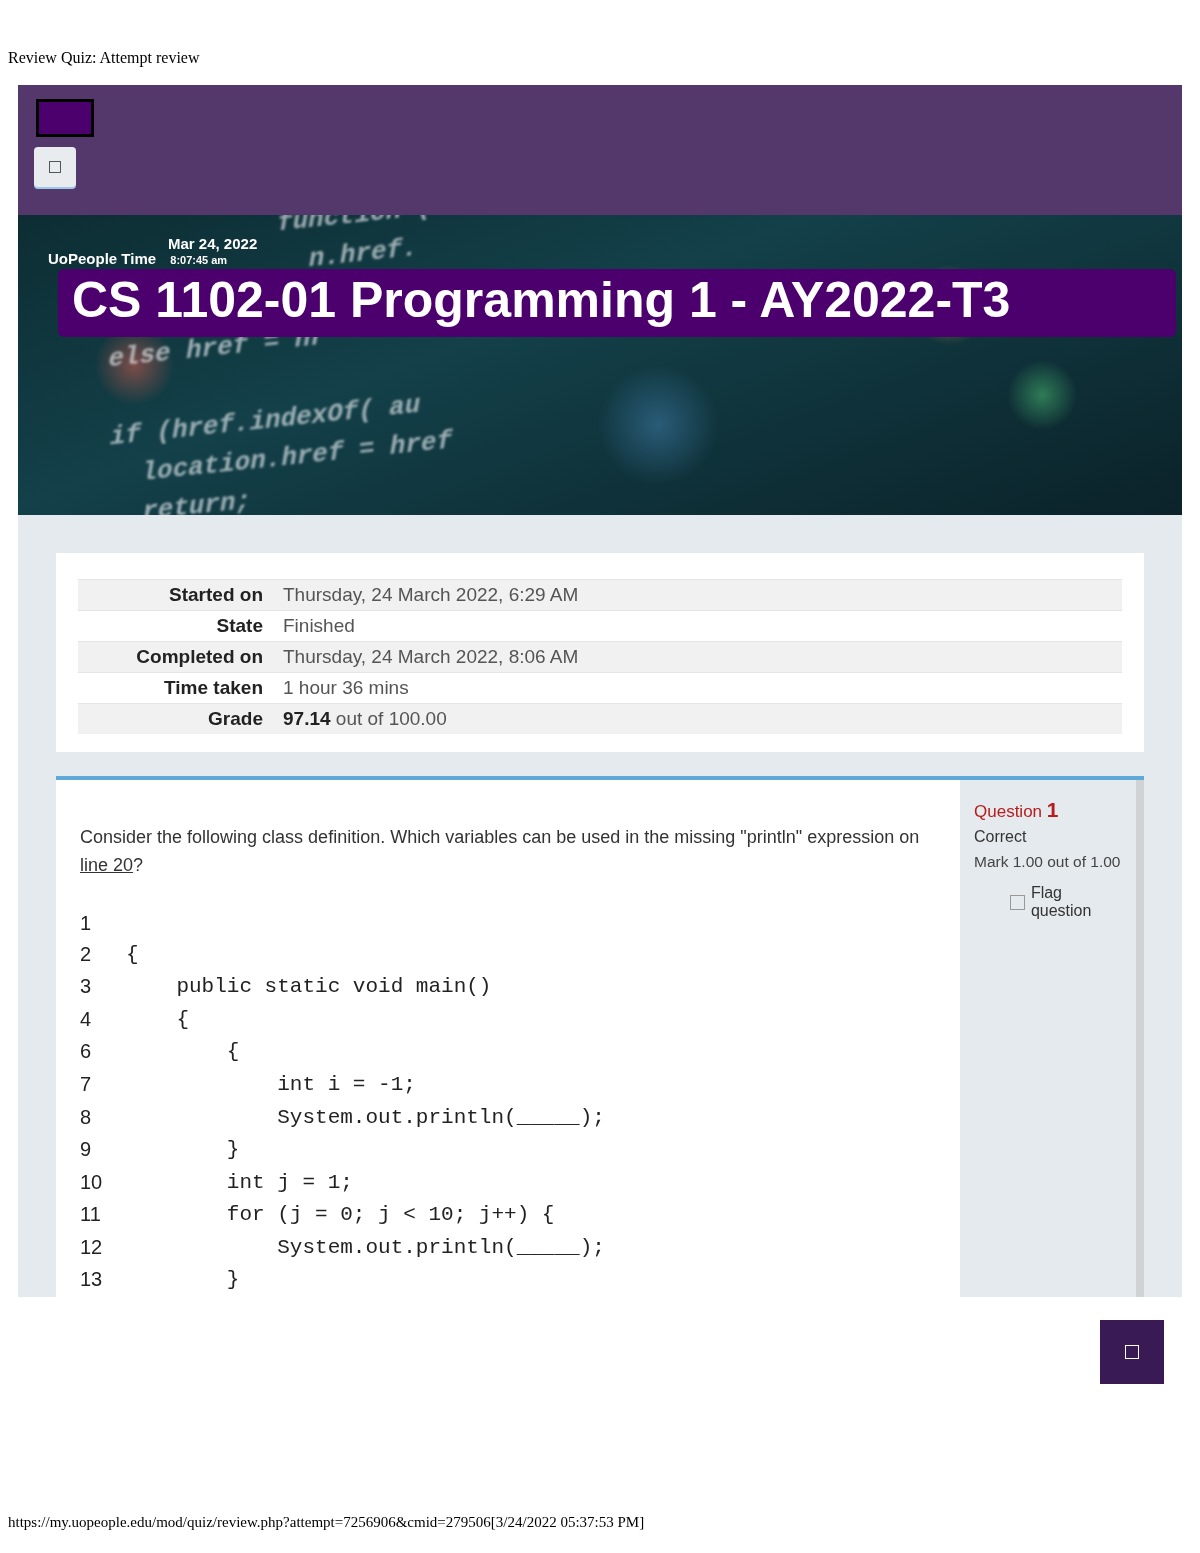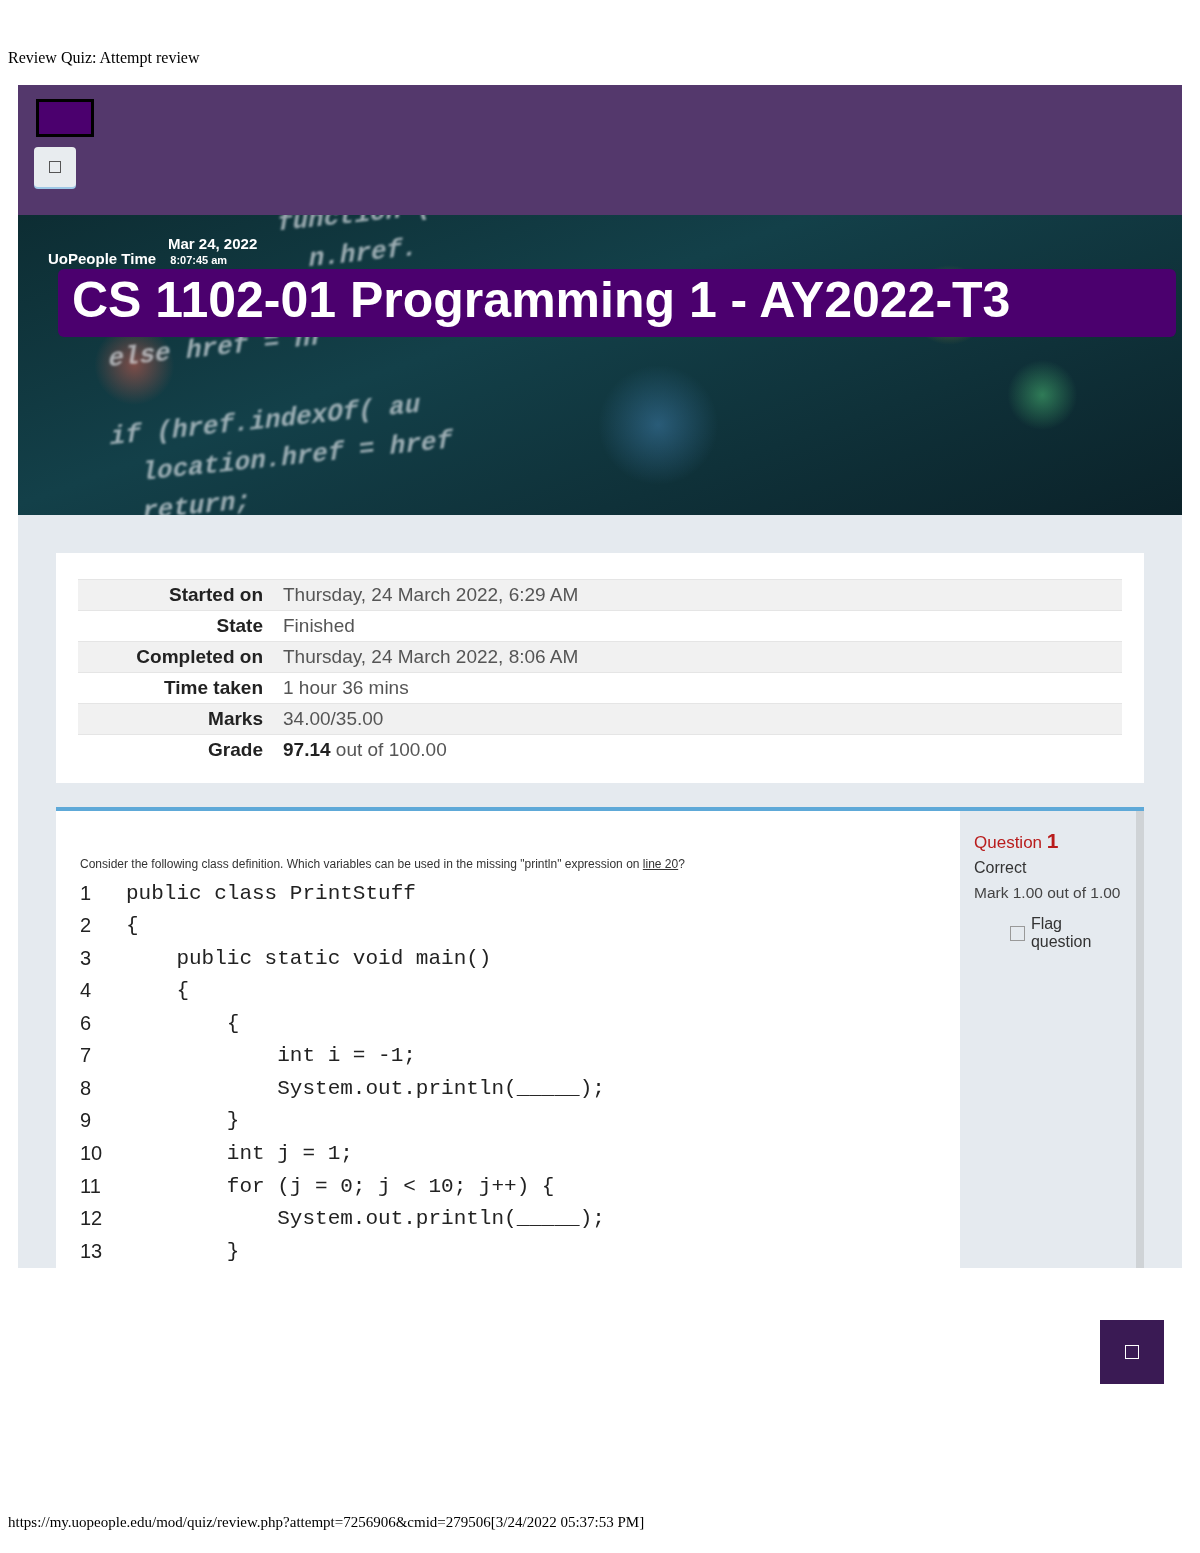--- a/index.html
+++ b/index.html
@@ -141,24 +141,24 @@
   }
   .question-side {
     width: 184px;
     background: #e5eaef;
     border-right: 8px solid #cfd3d6;
     padding: 18px 10px 10px 14px;
     font-size: 16px;
     color: #333;
   }
   .qprompt {
-    font-size: 12px;
+    font-size: 18px;
     color: #333;
     line-height: 1.55;
-    margin-bottom: 4px;
+    margin-bottom: 28px;
   }
   .qprompt .ul { text-decoration: underline; }
   .code-block {
     font-family: "Courier New", monospace;
     font-size: 21px;
     color: #222;
     line-height: 1.55;
   }
   .code-line { display: flex; }
   .lineno {
@@ -259,40 +259,35 @@
             </tr>
             <tr>
               <td class="label">Completed on</td>
               <td class="value">Thursday, 24 March 2022, 8:06 AM</td>
             </tr>
             <tr>
               <td class="label">Time taken</td>
               <td class="value">1 hour 36 mins</td>
             </tr>
             <tr>
-              <td class="label">Marks</td>
-              <td class="value">34.00/35.00</td>
-            </tr>
-            <tr>
               <td class="label">Grade</td>
               <td class="value"><span class="grade-strong">97.14</span> out of 100.00</td>
             </tr>
           </tbody>
       </table>
     </div>
 
     <div class="question-block">
       <div class="question-main">
         <p class="qprompt">
           <span>Consider the following class definition. Which variables can be used in the missing "println" expression on </span><span class="ul">line 20</span><span>?</span>
         </p>
         <div class="code-block" id="code-block">
             <div class="code-line">
               <span class="lineno">1</span>
-              <span style="white-space: pre;">public class PrintStuff</span>
             </div>
             <div class="code-line">
               <span class="lineno">2</span>
               <span style="white-space: pre;">{</span>
             </div>
             <div class="code-line">
               <span class="lineno">3</span>
               <span style="white-space: pre;">    public static void main()</span>
             </div>
             <div class="code-line">

